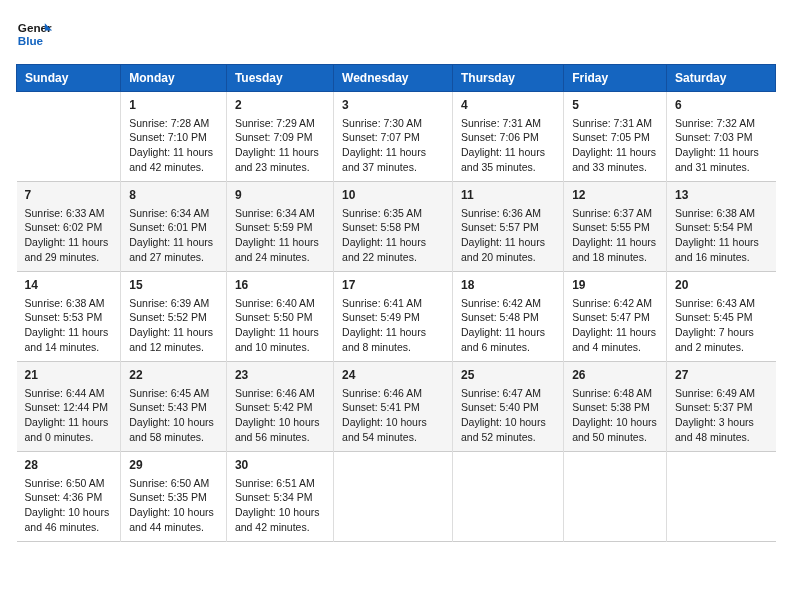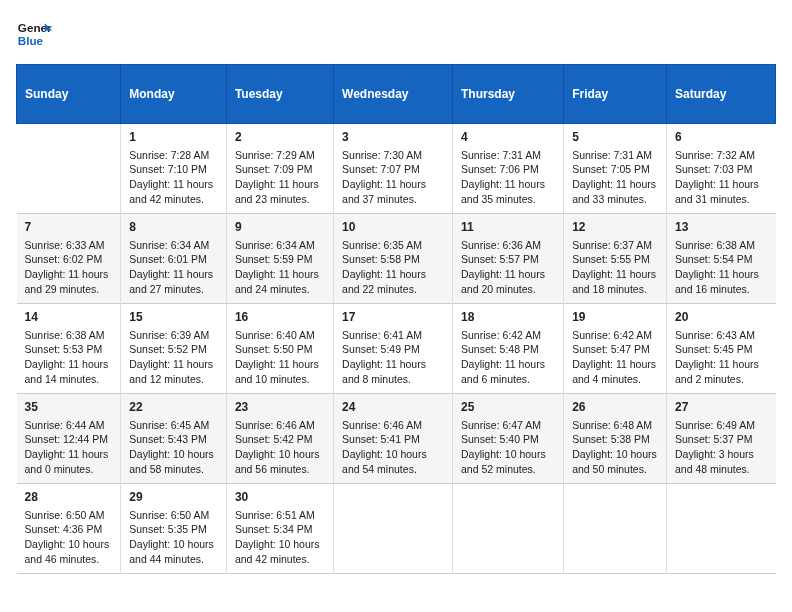--- a/index.html
+++ b/index.html
@@ -40,21 +40,21 @@
     table {
       width: 100%;
       border-collapse: collapse;
       font-size: 11px;
     }
     thead tr {
       background-color: #1565c0;
       color: white;
     }
     thead th {
-      padding: 22px 8px;
+      padding: 6px 8px;
       text-align: left;
       font-size: 12px;
       font-weight: bold;
       border: 1px solid #1250a0;
     }
     tbody tr {
       border-bottom: 1px solid #ccc;
     }
     tbody tr:nth-child(odd) {
       background-color: #fff;
@@ -129,24 +129,24 @@
         <td><span class="day-num">12</span><span>Sunrise: 6:37 AM</span><br><span>Sunset: 5:55 PM</span><br><span>Daylight: 11 hours and 18 minutes.</span></td>
         <td><span class="day-num">13</span><span>Sunrise: 6:38 AM</span><br><span>Sunset: 5:54 PM</span><br><span>Daylight: 11 hours and 16 minutes.</span></td>
       </tr>
       <tr class="week-row">
         <td><span class="day-num">14</span><span>Sunrise: 6:38 AM</span><br><span>Sunset: 5:53 PM</span><br><span>Daylight: 11 hours and 14 minutes.</span></td>
         <td><span class="day-num">15</span><span>Sunrise: 6:39 AM</span><br><span>Sunset: 5:52 PM</span><br><span>Daylight: 11 hours and 12 minutes.</span></td>
         <td><span class="day-num">16</span><span>Sunrise: 6:40 AM</span><br><span>Sunset: 5:50 PM</span><br><span>Daylight: 11 hours and 10 minutes.</span></td>
         <td><span class="day-num">17</span><span>Sunrise: 6:41 AM</span><br><span>Sunset: 5:49 PM</span><br><span>Daylight: 11 hours and 8 minutes.</span></td>
         <td><span class="day-num">18</span><span>Sunrise: 6:42 AM</span><br><span>Sunset: 5:48 PM</span><br><span>Daylight: 11 hours and 6 minutes.</span></td>
         <td><span class="day-num">19</span><span>Sunrise: 6:42 AM</span><br><span>Sunset: 5:47 PM</span><br><span>Daylight: 11 hours and 4 minutes.</span></td>
-        <td><span class="day-num">20</span><span>Sunrise: 6:43 AM</span><br><span>Sunset: 5:45 PM</span><br><span>Daylight: 11 hours and 2 minutes.</span></td>
+        <td><span class="day-num">20</span><span>Sunrise: 6:43 AM</span><br><span>Sunset: 5:45 PM</span><br><span>Daylight: 7 hours and 2 minutes.</span></td>
       </tr>
       <tr class="week-row">
-        <td><span class="day-num">35</span><span>Sunrise: 6:44 AM</span><br><span>Sunset: 12:44 PM</span><br><span>Daylight: 11 hours and 0 minutes.</span></td>
+        <td><span class="day-num">21</span><span>Sunrise: 6:44 AM</span><br><span>Sunset: 12:44 PM</span><br><span>Daylight: 11 hours and 0 minutes.</span></td>
         <td><span class="day-num">22</span><span>Sunrise: 6:45 AM</span><br><span>Sunset: 5:43 PM</span><br><span>Daylight: 10 hours and 58 minutes.</span></td>
         <td><span class="day-num">23</span><span>Sunrise: 6:46 AM</span><br><span>Sunset: 5:42 PM</span><br><span>Daylight: 10 hours and 56 minutes.</span></td>
         <td><span class="day-num">24</span><span>Sunrise: 6:46 AM</span><br><span>Sunset: 5:41 PM</span><br><span>Daylight: 10 hours and 54 minutes.</span></td>
         <td><span class="day-num">25</span><span>Sunrise: 6:47 AM</span><br><span>Sunset: 5:40 PM</span><br><span>Daylight: 10 hours and 52 minutes.</span></td>
         <td><span class="day-num">26</span><span>Sunrise: 6:48 AM</span><br><span>Sunset: 5:38 PM</span><br><span>Daylight: 10 hours and 50 minutes.</span></td>
         <td><span class="day-num">27</span><span>Sunrise: 6:49 AM</span><br><span>Sunset: 5:37 PM</span><br><span>Daylight: 3 hours and 48 minutes.</span></td>
       </tr>
       <tr class="week-row">
         <td><span class="day-num">28</span><span>Sunrise: 6:50 AM</span><br><span>Sunset: 4:36 PM</span><br><span>Daylight: 10 hours and 46 minutes.</span></td>
         <td><span class="day-num">29</span><span>Sunrise: 6:50 AM</span><br><span>Sunset: 5:35 PM</span><br><span>Daylight: 10 hours and 44 minutes.</span></td>

